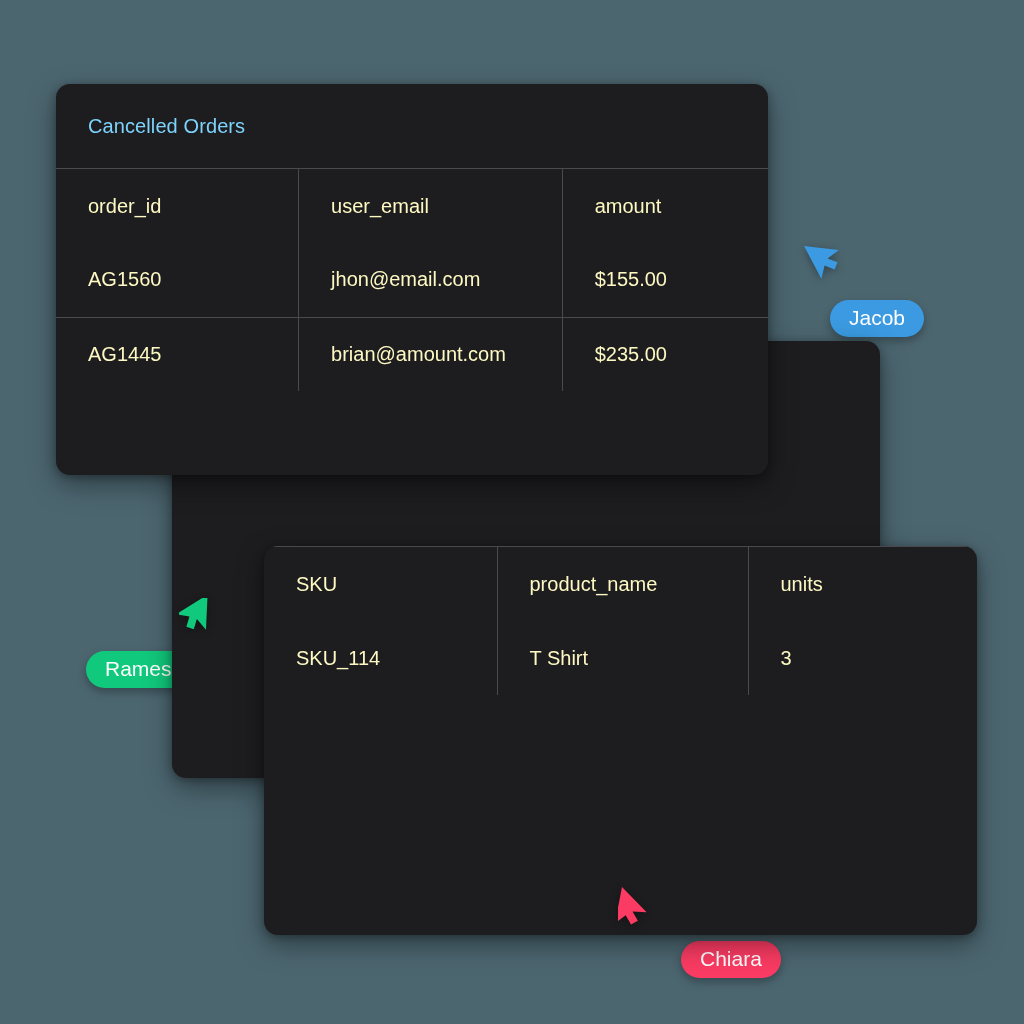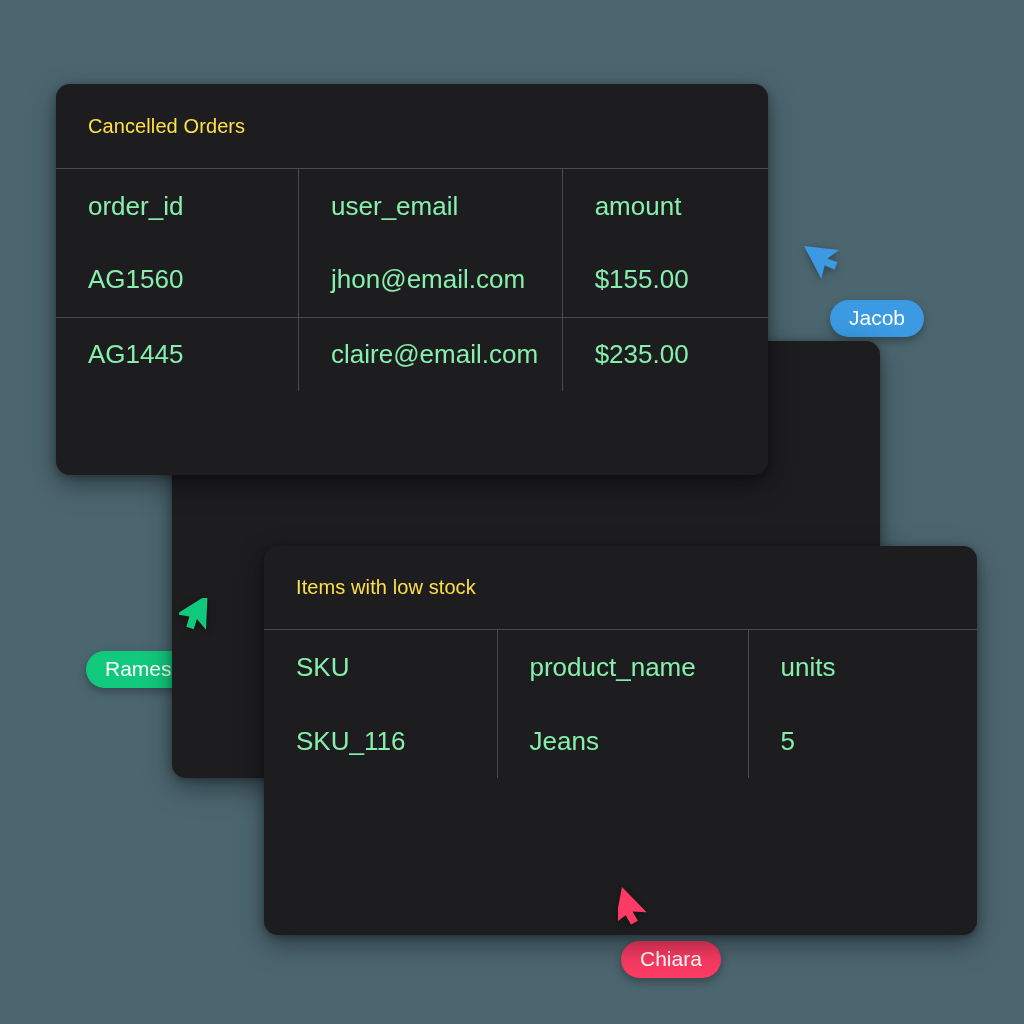--- a/index.html
+++ b/index.html
@@ -20,43 +20,43 @@
 
   
   .card {
     position: absolute;
     background: #1d1d1f;
     border-radius: 14px;
     box-shadow: 0 10px 28px rgba(0,0,0,0.38), 0 2px 8px rgba(0,0,0,0.30);
     overflow: hidden;
   }
   .card-title {
-    color: #fde047;
+    color: #7dd3fc;
     font-size: 20px;
     letter-spacing: 0.1px;
     padding: 0 32px;
     display: flex;
     align-items: center;
     box-sizing: border-box;
     text-align: right;
   }
   .divider {
     height: 1px;
     background: #4a4a4e;
     width: 100%;
   }
   .tbl {
     width: 100%;
     border-collapse: collapse;
     table-layout: fixed;
   }
   .tbl th, .tbl td {
     text-align: left;
-    color: #86efac;
-    font-size: 26px;
+    color: #fef9c3;
+    font-size: 20px;
     font-weight: normal;
     padding: 0 32px;
     border-right: 1px solid #4a4a4e;
     border-bottom: 1px solid #4a4a4e;
     box-sizing: border-box;
     white-space: nowrap;
     overflow: hidden;
   }
   .tbl tr > *:last-child { border-right: none; }
   .tbl tr:last-child > * { border-bottom: none; }
@@ -112,21 +112,21 @@
     white-space: nowrap;
     box-shadow: 0 4px 10px rgba(0,0,0,0.30);
     line-height: 1;
   }
 
   #cursor-jacob      { left: 800px; top: 243px; }
   #label-jacob       { left: 830px; top: 300px; background: #3b9ae1; }
   #cursor-ramesh     { left: 179px; top: 598px; }
   #label-ramesh      { left: 86px;  top: 651px; background: #11c97c; }
   #cursor-chiara     { left: 618px; top: 884px; }
-  #label-chiara      { left: 621px; top: 941px; background: #fb3b63; }
+  #label-chiara      { left: 681px; top: 941px; background: #fb3b63; }
 </style>
 </head>
 <body>
 
 <div id="stage">
 
   <div class="card" id="card-cancelled-orders">
     <div class="card-title">Cancelled Orders</div>
     <div class="divider"></div>
     <table class="tbl">
@@ -138,45 +138,44 @@
         </tr>
       </thead>
       <tbody>
         <tr>
           <td class="co-c0">AG1560</td>
           <td class="co-c1">jhon@email.com</td>
           <td class="co-c2">$155.00</td>
         </tr>
         <tr>
           <td class="co-c0">AG1445</td>
-          <td class="co-c1">claire@email.com</td>
+          <td class="co-c1">brian@amount.com</td>
           <td class="co-c2">$235.00</td>
         </tr>
       </tbody>
     </table>
   </div>
 
   <div class="card" id="card-blank-panel"></div>
 
   <div class="card" id="card-low-stock">
-    <div class="card-title">Items with low stock</div>
     <div class="divider"></div>
     <table class="tbl">
       <thead>
         <tr>
           <th class="ls-c0">SKU</th>
           <th class="ls-c1">product_name</th>
           <th class="ls-c2">units</th>
         </tr>
       </thead>
       <tbody>
         <tr>
-          <td class="ls-c0">SKU_116</td>
-          <td class="ls-c1">Jeans</td>
-          <td class="ls-c2">5</td>
+          <td class="ls-c0">SKU_114</td>
+          <td class="ls-c1">T Shirt</td>
+          <td class="ls-c2">3</td>
         </tr>
       </tbody>
     </table>
   </div>
 
   <div class="cursor" id="cursor-jacob">
     <svg width="40" height="44" viewBox="0 0 40 44">
       <path d="M4 3 L4 40 L13 30 L20 38 L26 33 L19 25 L33 23 Z" fill="#3b9ae1" transform="rotate(-28 4 3)"></path>
     </svg>
   </div>

